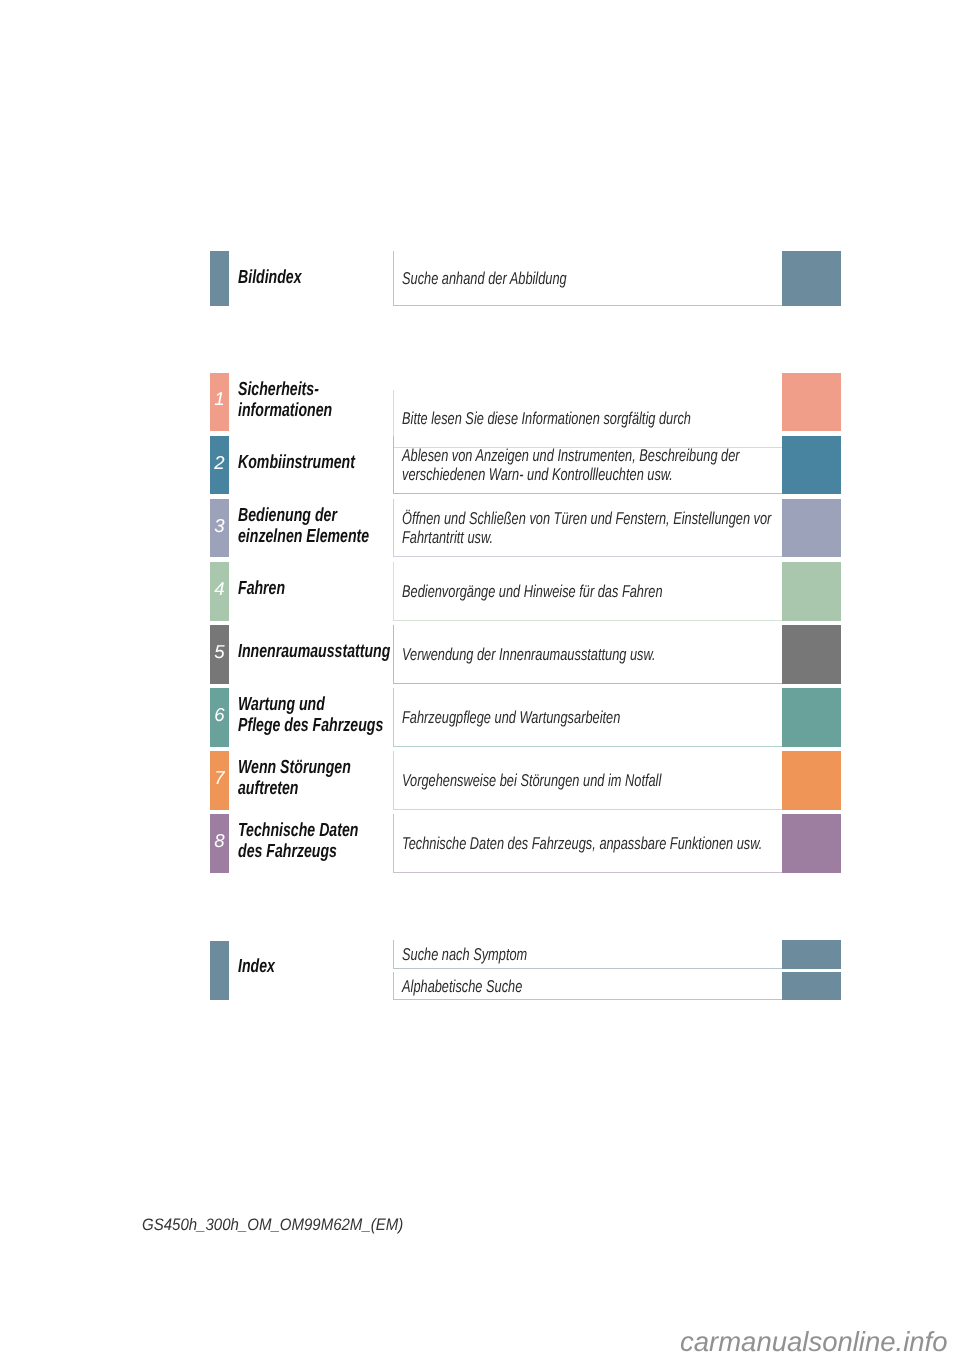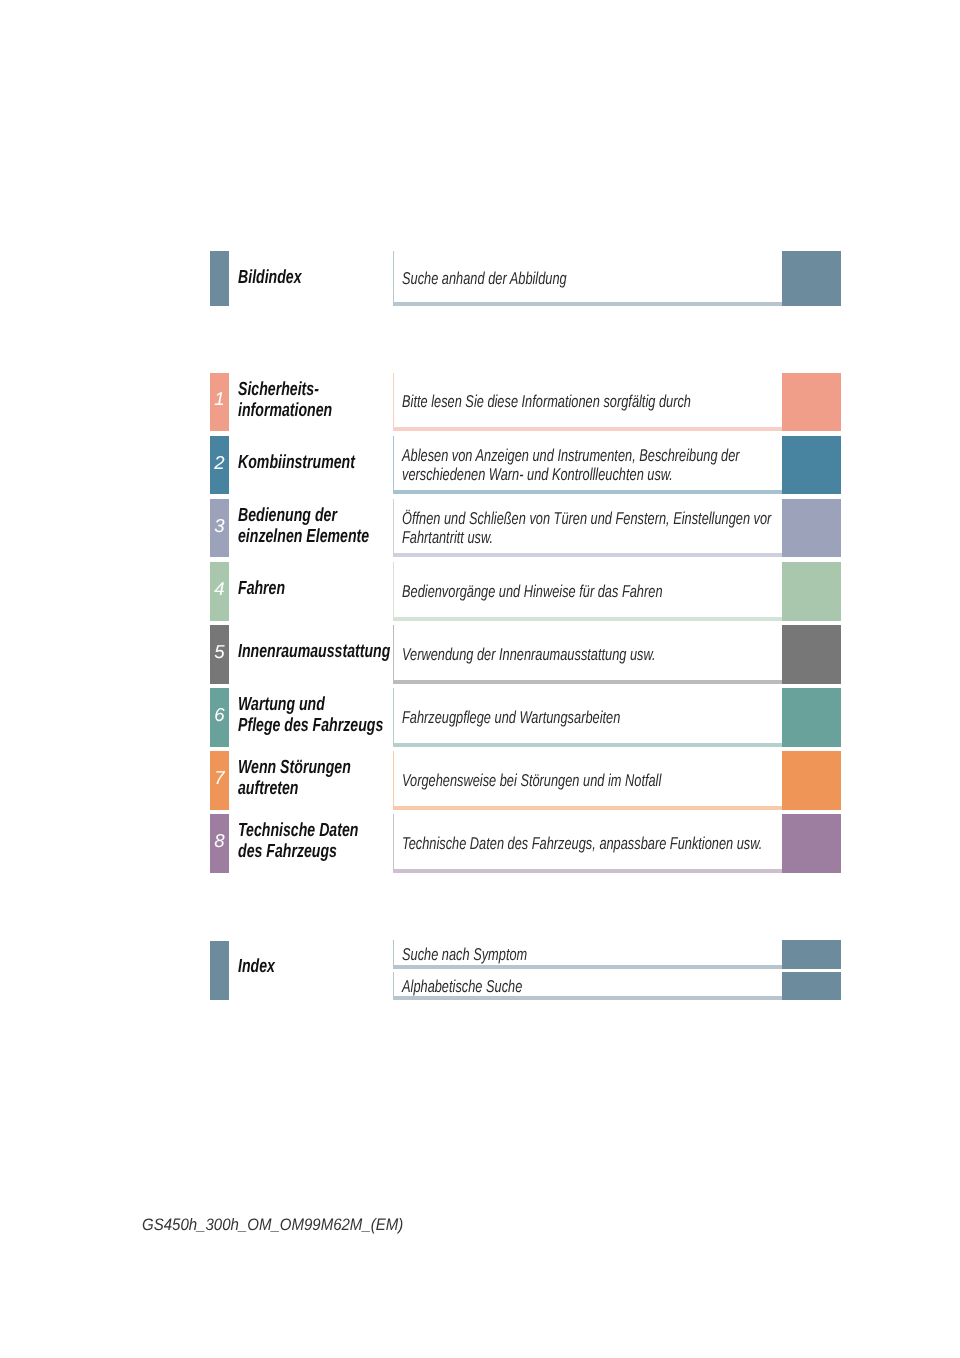--- a/index.html
+++ b/index.html
@@ -19,21 +19,21 @@
     position:absolute;left:0;width:19px;text-align:center;color:#ffffff;
     font-size:18.6px;font-weight:400;line-height:1;
   }
   .title{
     position:absolute;left:238.3px;font-weight:bold;color:#111111;
     font-size:19px;line-height:21px;white-space:nowrap;
     transform:scaleX(0.7436);transform-origin:left top;
   }
   .desc{
     position:absolute;left:393px;
-    border-left:1px solid #c6ced4;border-bottom:4px solid #14b8a6;
+    border-left:1px solid #c6ced4;border-bottom:1px solid #14b8a6;
     box-sizing:border-box;
   }
   .desctext{
     position:absolute;left:7.6px;color:#2b2b2b;font-size:17.1px;line-height:18.9px;
     white-space:nowrap;transform:scaleX(0.749);transform-origin:left top;
   }
   .swatch{position:absolute;left:781.6px;width:59.8px;}
 
   
   .footer{
@@ -60,21 +60,21 @@
 </div>
 
 <div class="row">
   <div class="tag" style="top: 373px; height: 58.4px; background-color: rgb(240, 158, 137);">
     <div class="tagnum" style="top:17.45px;">1</div>
   </div>
   <div class="title" style="top:378.70px;">
     <div>Sicherheits-</div>
     <div>informationen</div>
   </div>
-  <div class="desc" style="top: 373px; height: 58.4px; width: 419px; border-left-color: rgb(248, 207, 196); border-bottom-color: rgb(248, 207, 196);">
+  <div class="desc" style="top: 390px; height: 58.4px; width: 419px; border-left-color: rgb(248, 207, 196); border-bottom-color: rgb(248, 207, 196);">
     <div class="desctext" style="top:20.35px;">
       <div>Bitte lesen Sie diese Informationen sorgfältig durch</div>
     </div>
   </div>
   <div class="swatch" style="top: 373px; height: 58.4px; background-color: rgb(240, 158, 137);"></div>
 </div>
 
 <div class="row">
   <div class="tag" style="top: 436.1px; height: 58.4px; background-color: rgb(72, 132, 159);">
     <div class="tagnum" style="top:17.41px;">2</div>
@@ -193,13 +193,14 @@
     <div class="desctext" style="top:5.50px;">Suche nach Symptom</div>
   </div>
   <div class="desc" style="top: 972.4px; height: 27.8px; width: 389px; border-left-color: rgb(182, 197, 206); border-bottom-color: rgb(182, 197, 206);">
     <div class="desctext" style="top:5.60px;">Alphabetische Suche</div>
   </div>
   <div class="swatch" style="top: 940.4px; height: 28.2px; background-color: rgb(108, 139, 156);"></div>
   <div class="swatch" style="top: 972.4px; height: 27.8px; background-color: rgb(108, 139, 156);"></div>
 </div>
 
 <div class="footer">GS450h_300h_OM_OM99M62M_(EM)</div>
+<div class="watermark">carmanualsonline.info</div>
 </div>
 
 </body></html>

